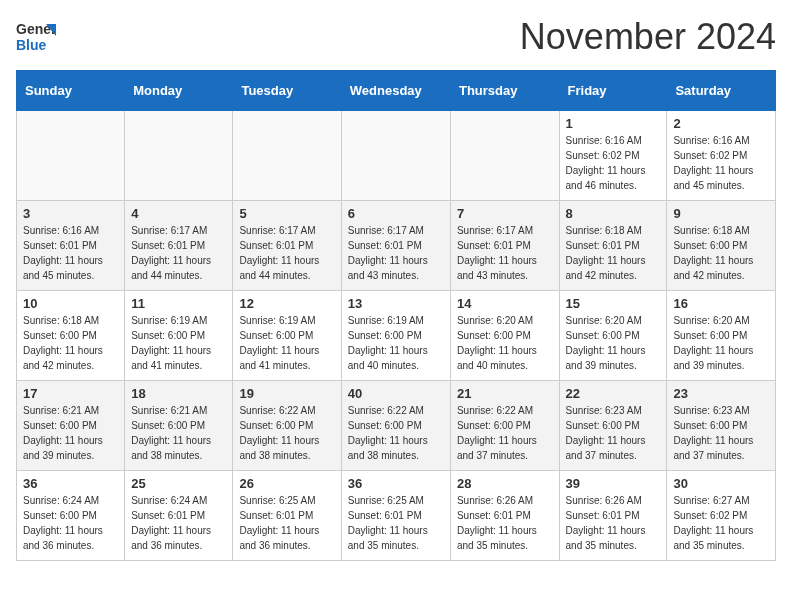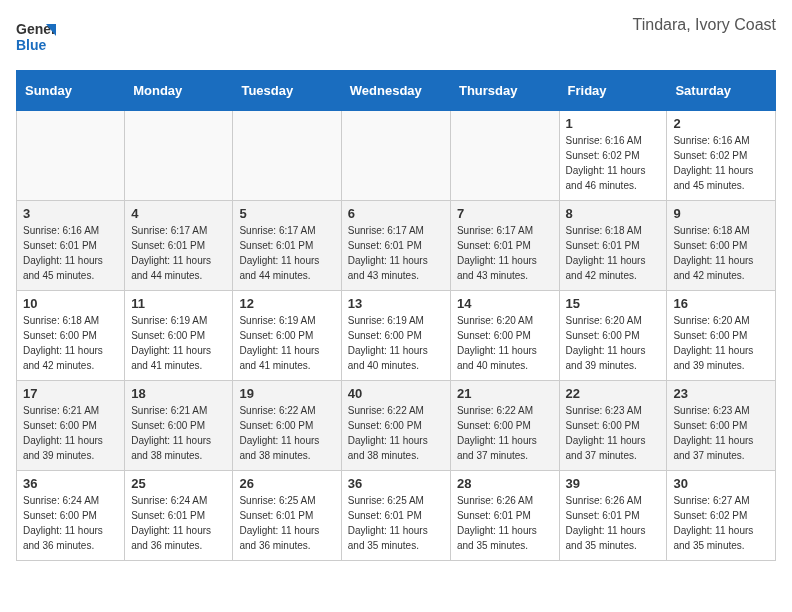--- a/index.html
+++ b/index.html
@@ -79,21 +79,21 @@
   <div class="logo">
     <div style="margin-right:2px;">
       <svg width="40" height="40" viewBox="0 0 40 40">
         <text x="0" y="18" font-size="14" font-weight="bold" fill="#333">General</text>
         <text x="0" y="34" font-size="14" font-weight="bold" fill="#1a6dbf">Blue</text>
         <polygon points="30,8 40,8 40,20" fill="#1a6dbf"></polygon>
       </svg>
     </div>
   </div>
   <div class="title-block">
-    <div class="location-title">Tindara, Ivory Coast</div>
+    <div class="month-title">November 2024</div>
   </div>
 </div>
 
 <table class="calendar">
   <thead>
     <tr>
     <th>Sunday</th>
         <th>Monday</th>
         <th>Tuesday</th>
         <th>Wednesday</th>

